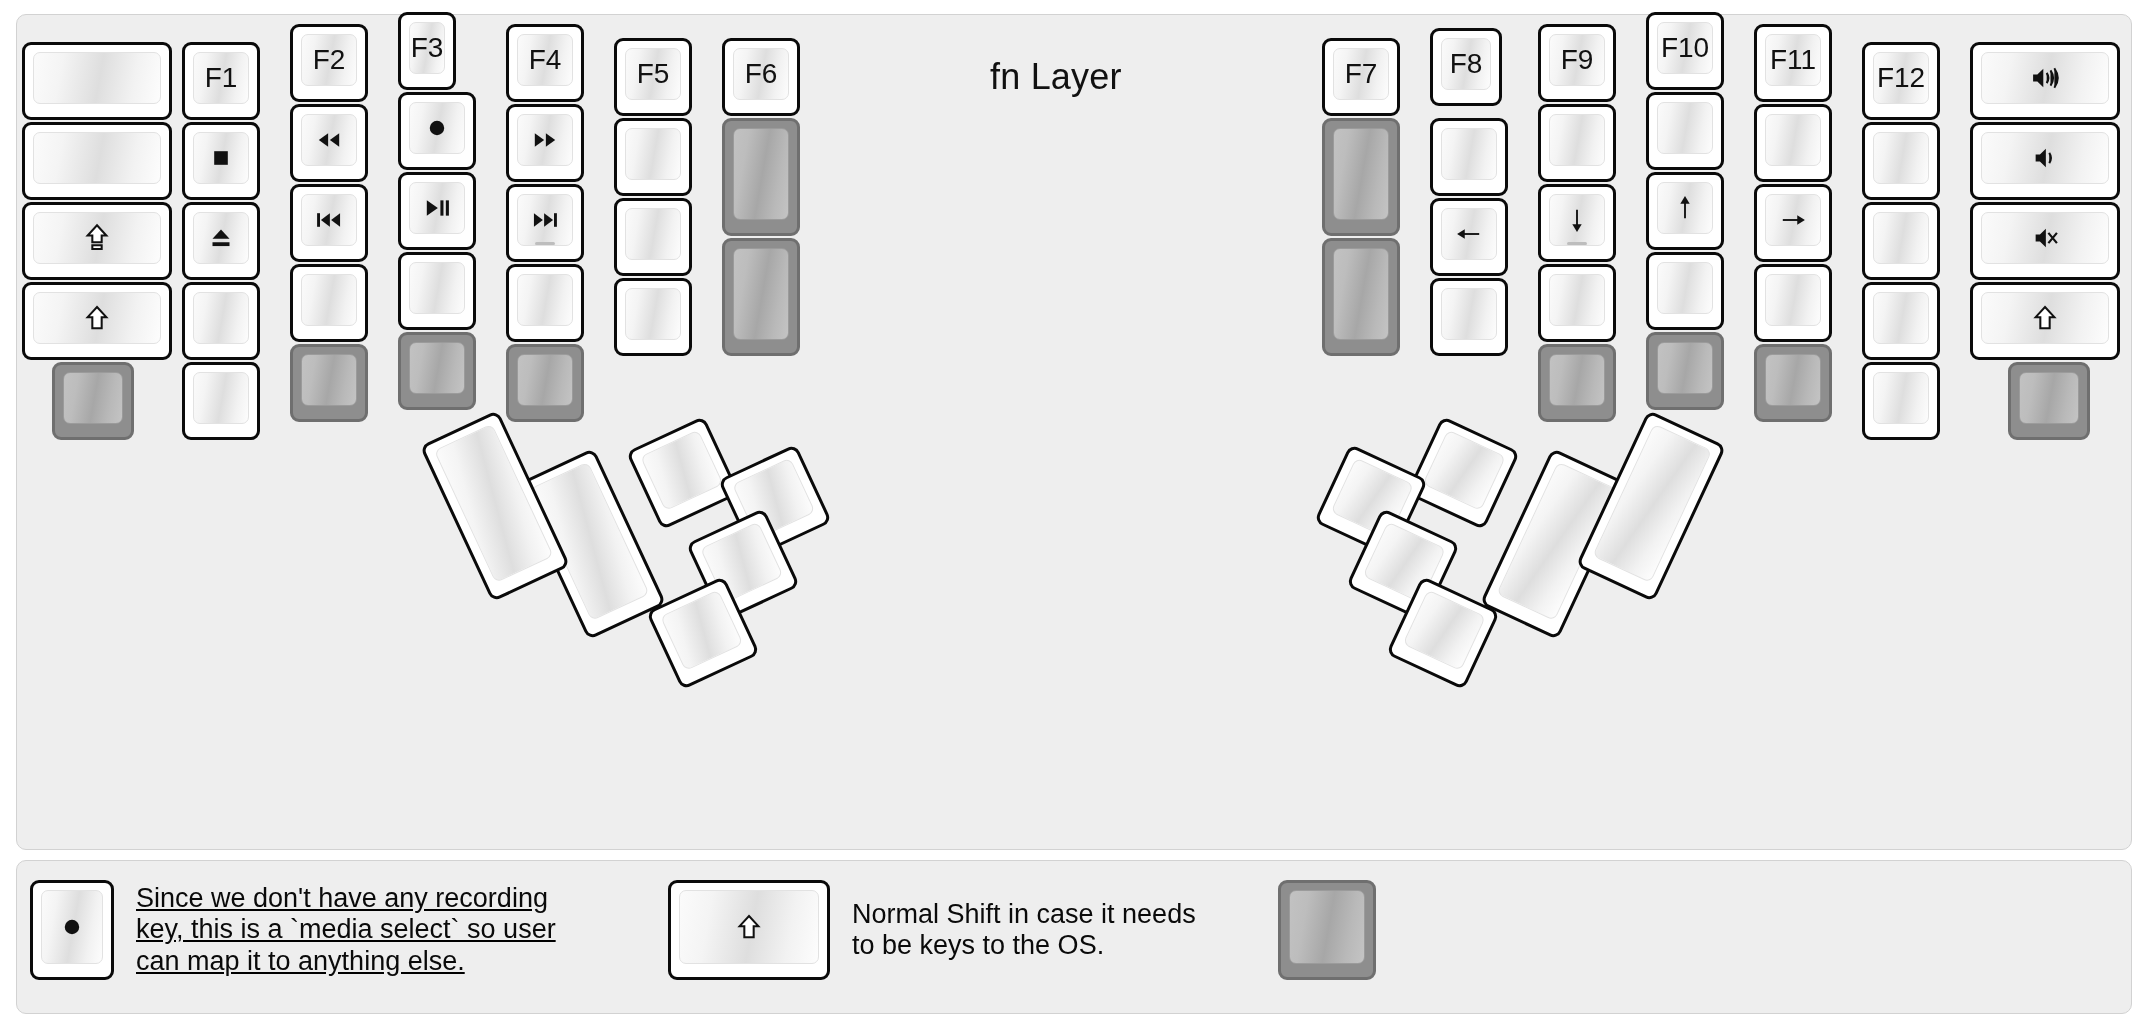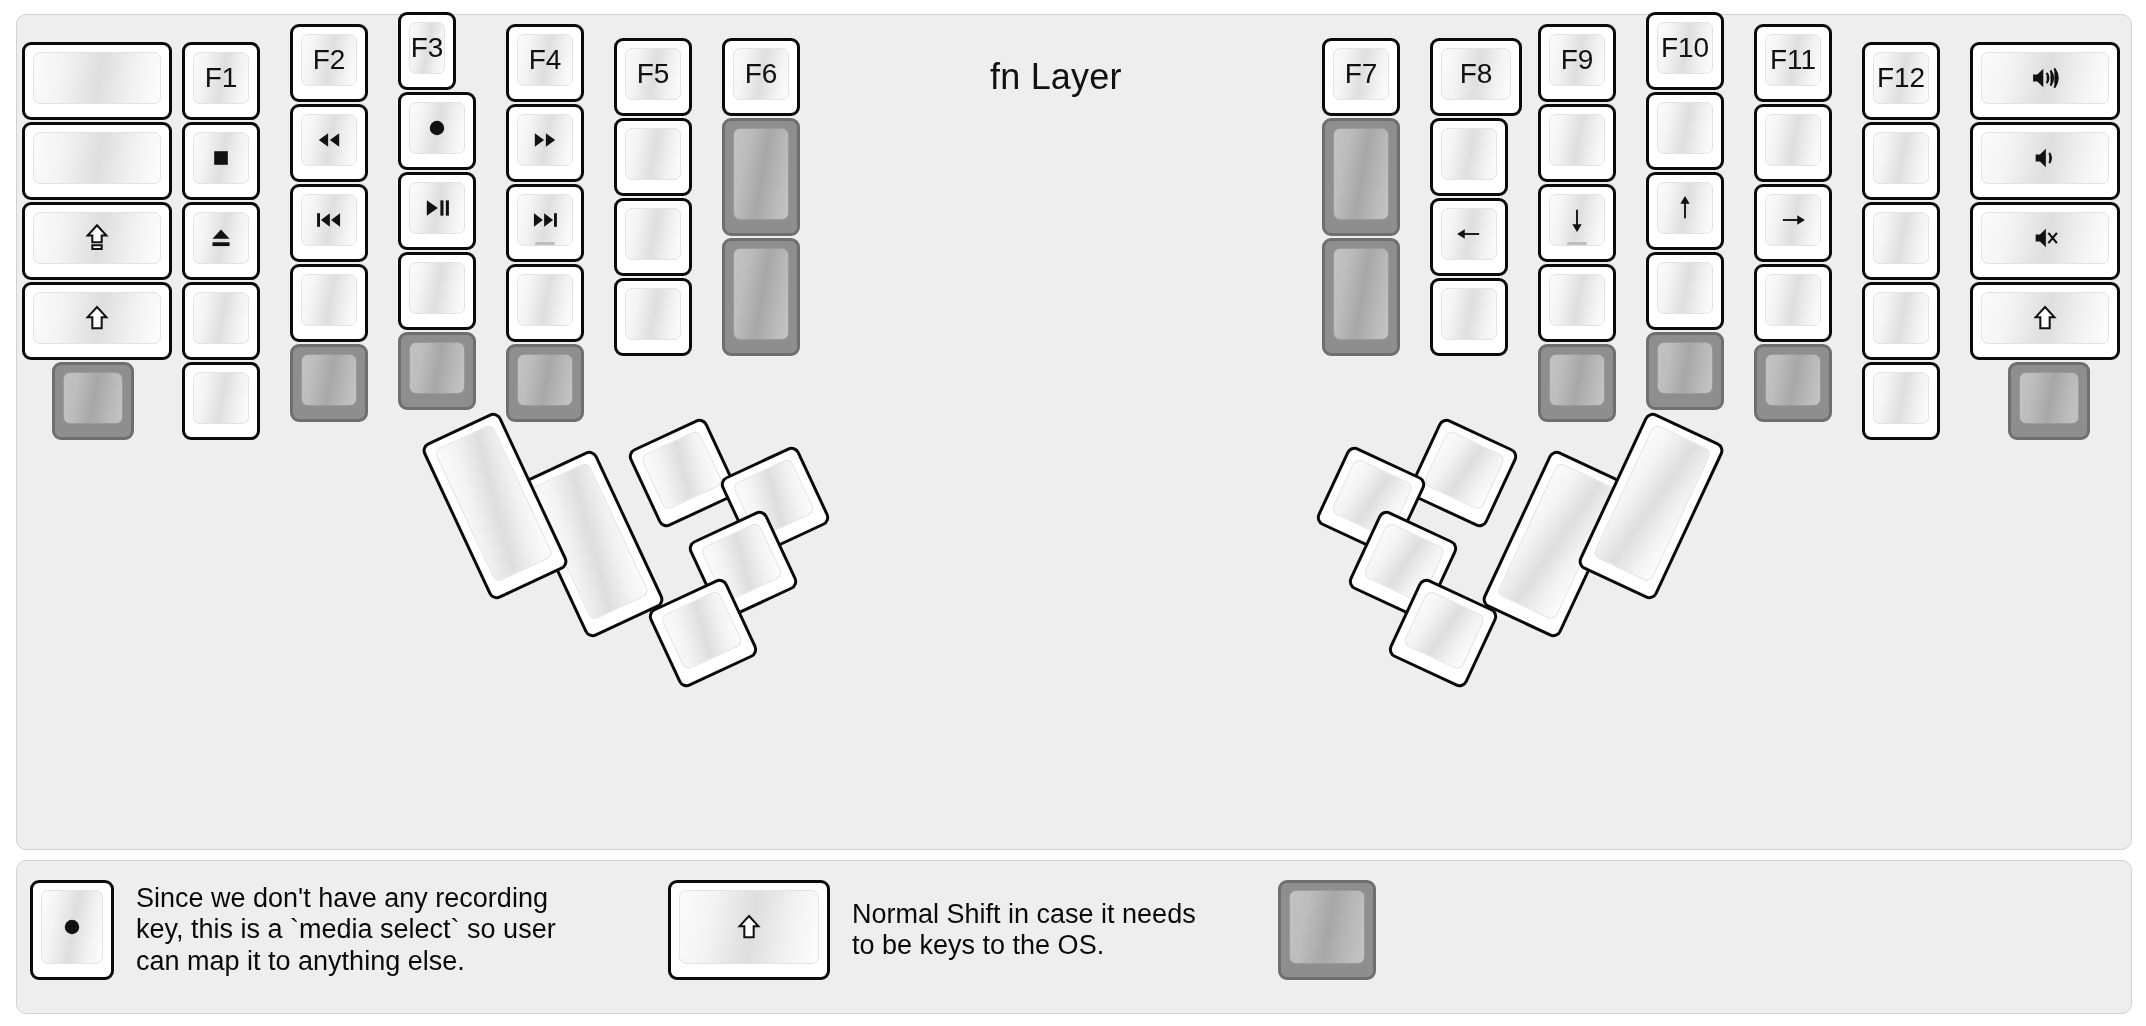--- a/index.html
+++ b/index.html
@@ -252,21 +252,21 @@
         <div class="top">
           <span class="lbl">F7</span>
         </div>
       </div>
       <div class="key trans" style="left: 1322px; top: 118px; width: 78px; height: 118px;">
         <div class="top"></div>
       </div>
       <div class="key trans" style="left: 1322px; top: 238px; width: 78px; height: 118px;">
         <div class="top"></div>
       </div>
-      <div class="key" style="left: 1430px; top: 38px; width: 92px; height: 78px;">
+      <div class="key" style="left: 1430px; top: 28px; width: 72px; height: 78px;">
         <div class="top">
           <span class="lbl">F8</span>
         </div>
       </div>
       <div class="key" style="left: 1430px; top: 118px; width: 78px; height: 78px;">
         <div class="top"></div>
       </div>
       <div class="key" style="left: 1430px; top: 198px; width: 78px; height: 78px;">
         <div class="top">
           <span>
@@ -429,21 +429,21 @@
       <div class="key" style="left: 1512px; top: 458px; width: 86px; height: 172px; transform: rotate(25deg);">
         <div class="top"></div>
       </div>
       <div class="key" style="left: 1608px; top: 420px; width: 86px; height: 172px; transform: rotate(25deg);">
         <div class="top"></div>
       </div>
     </div>
 
   <div class="panel" id="legend"></div>
   <div id="legend-items">
-      <div class="lg-item" style="left: 30px; top: 880px;">
+      <div class="lg-item" style="left: 30px; top: 880px; text-decoration: underline;">
         <div class="key" style="left: 0px; top: 0px; width: 84px; height: 100px; position: relative;">
           <div class="top">
             <span>
               <svg class="gl " width="34" height="34" viewBox="0 0 40 40">
                 <circle cx="20" cy="20" r="8.5"></circle>
               </svg>
             </span>
           </div>
         </div>
         <div class="lg-text">Since we don't have any recording

